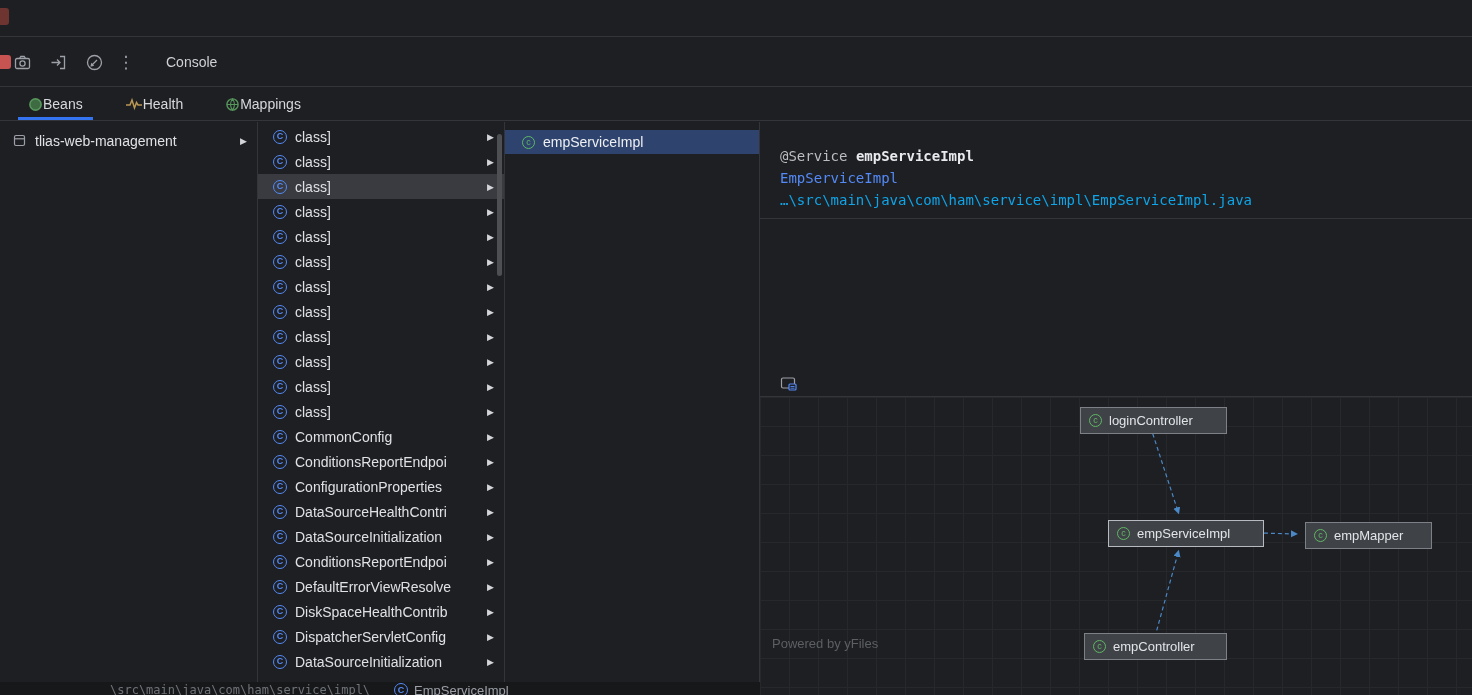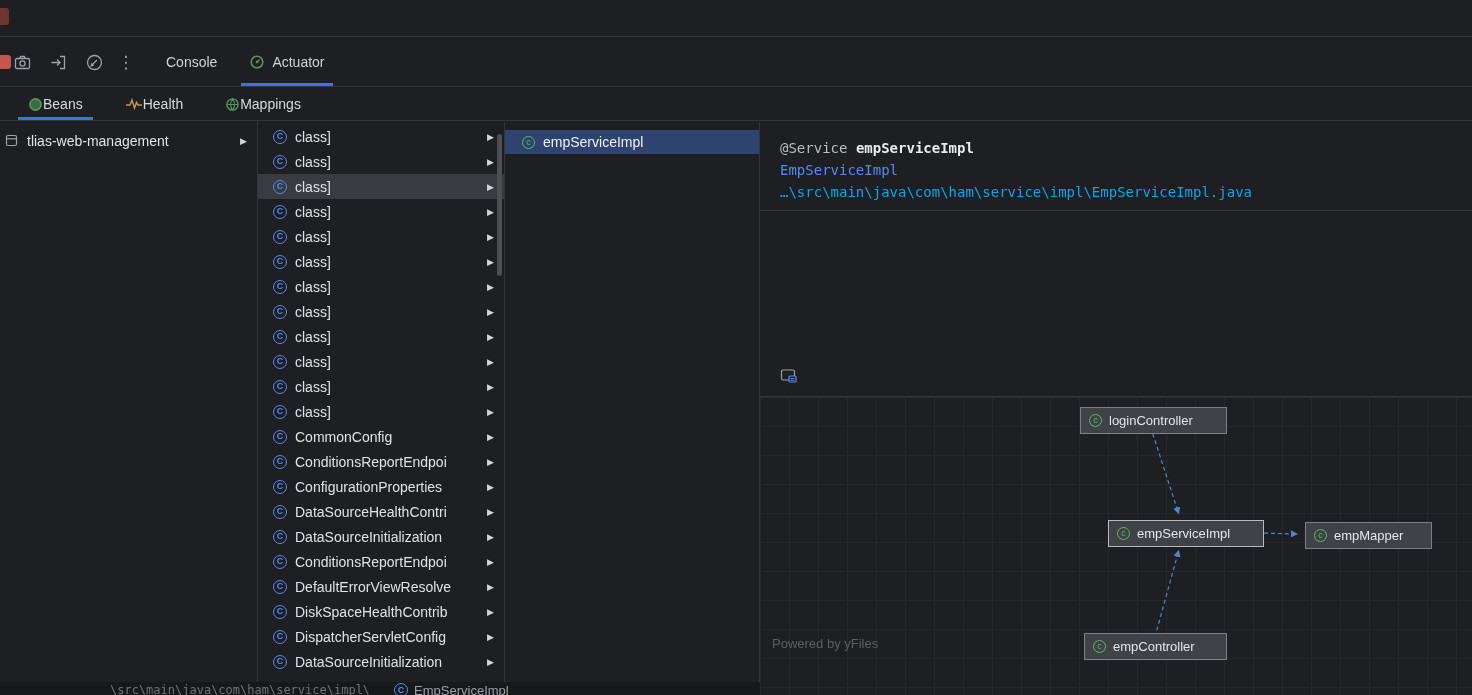--- a/index.html
+++ b/index.html
@@ -35,40 +35,40 @@
     border-bottom:1px solid #33353a; display:flex; align-items:center; }
   .subtab { position:relative; height:100%; display:flex; align-items:center; gap:0;
     padding:0 14px; margin-left:14px; color:#d6d8dd; }
   .subtab .underline { position:absolute; left:4px; right:4px; bottom:0; height:3px; background:#3574f0; }
   
   .content { position:absolute; top:122px; left:0; right:0; bottom:0; }
   .col1 { position:absolute; left:0; top:0; bottom:0; width:258px; border-right:1px solid #33353a; }
   .col2 { position:absolute; left:258px; top:0; bottom:0; width:247px; border-right:1px solid #33353a; }
   .col3 { position:absolute; left:505px; top:0; bottom:0; width:255px; border-right:1px solid #33353a; }
   .col4 { position:absolute; left:760px; top:0; bottom:0; right:0; }
-  .tree-row { display:flex; align-items:center; height:25px; margin-top:6px; padding-left:4px; gap:8px; }
+  .tree-row { display:flex; align-items:center; height:25px; margin-top:6px; padding-left:12px; gap:8px; }
   .tree-arrow { margin-left:auto; margin-right:10px; }
   .arrow-glyph { color:#d3d5da; font-size:9px; }
   .brow { position:relative; display:flex; align-items:center; height:25px; padding-left:15px; gap:8px; }
   .brow.sel { background:#393b40; }
   .brow .arrow-glyph { position:absolute; right:10px; }
   .list-pad { padding-top:2px; }
   .scrollthumb { position:absolute; right:2px; top:12px; width:5px; height:142px;
     background:#4d4f53; border-radius:3px; }
   .sel-blue { display:flex; align-items:center; height:24px; margin-top:8px; padding-left:17px;
     gap:8px; background:#2e436e; color:#eef0f3; }
   
   .cicon { flex:0 0 auto; width:14px; height:14px; border-radius:50%;
     display:inline-flex; align-items:center; justify-content:center;
     font-size:9px; font-weight:bold; line-height:1;
     font-family:"Liberation Sans", sans-serif; }
   .cicon.blue { border:1.4px solid #548af7; color:#548af7; }
   .cicon.green { border:1.4px solid #5fb865; color:#5fb865; font-weight:normal; width:13px; height:13px; font-size:9px; }
   
-  .details { position:absolute; left:0; top:0; right:0; height:274px; }
+  .details { position:absolute; left:0; top:8px; right:0; height:274px; }
   .details .code { font-family:"DejaVu Sans Mono", monospace; font-size:14px;
     line-height:22px; padding:15px 0 0 20px; }
   .ann { color:#bcbec4; }
   .bean-name { color:#e8eaed; font-weight:bold; }
   .link { color:#548af7; }
   .path { color:#0ea5e9; }
   .details .sep { position:absolute; left:0; right:0; top:88px; height:1px; background:#33353a; }
   .details-icon { position:absolute; left:20px; top:246px; }
   
   .graph { position:absolute; left:0; top:274px; right:0; bottom:0;
@@ -121,31 +121,20 @@
     <div class="tbtn">
       <svg width="19" height="19" viewBox="0 0 19 19">
         <circle cx="9.5" cy="9.5" r="7" fill="none" stroke="#9da0a8" stroke-width="1.3"></circle>
         <path d="M6.5 12.5l5.5-5.5M6.2 12.8l1.8-.4-1.4-1.4z" fill="none" stroke="#9da0a8" stroke-width="1.2"></path>
       </svg>
     </div>
     <div class="kebab">⋮</div>
     <div class="tool-tab first">
       <span>Console</span>
     </div>
-    <div class="tool-tab">
-      <span>
-        <svg width="16" height="16" viewBox="0 0 16 16">
-          <circle cx="8" cy="8" r="5.8" fill="none" stroke="#57965c" stroke-width="1.6"></circle>
-          <path d="M8 8l2.6-2.6" stroke="#c75450" stroke-width="1.4"></path>
-          <circle cx="8" cy="8" r="1.3" fill="#57965c"></circle>
-        </svg>
-      </span>
-      <span>Actuator</span>
-      <div class="underline"></div>
-    </div>
   </div>
 
   <div class="subtabs">
     <div class="subtab">
       <span>
         <svg width="15" height="15" viewBox="0 0 15 15">
           <circle cx="7.5" cy="7.5" r="5.6" fill="#3e6b42" stroke="#57965c" stroke-width="1.6"></circle>
         </svg>
       </span>
       <span>Beans</span>

